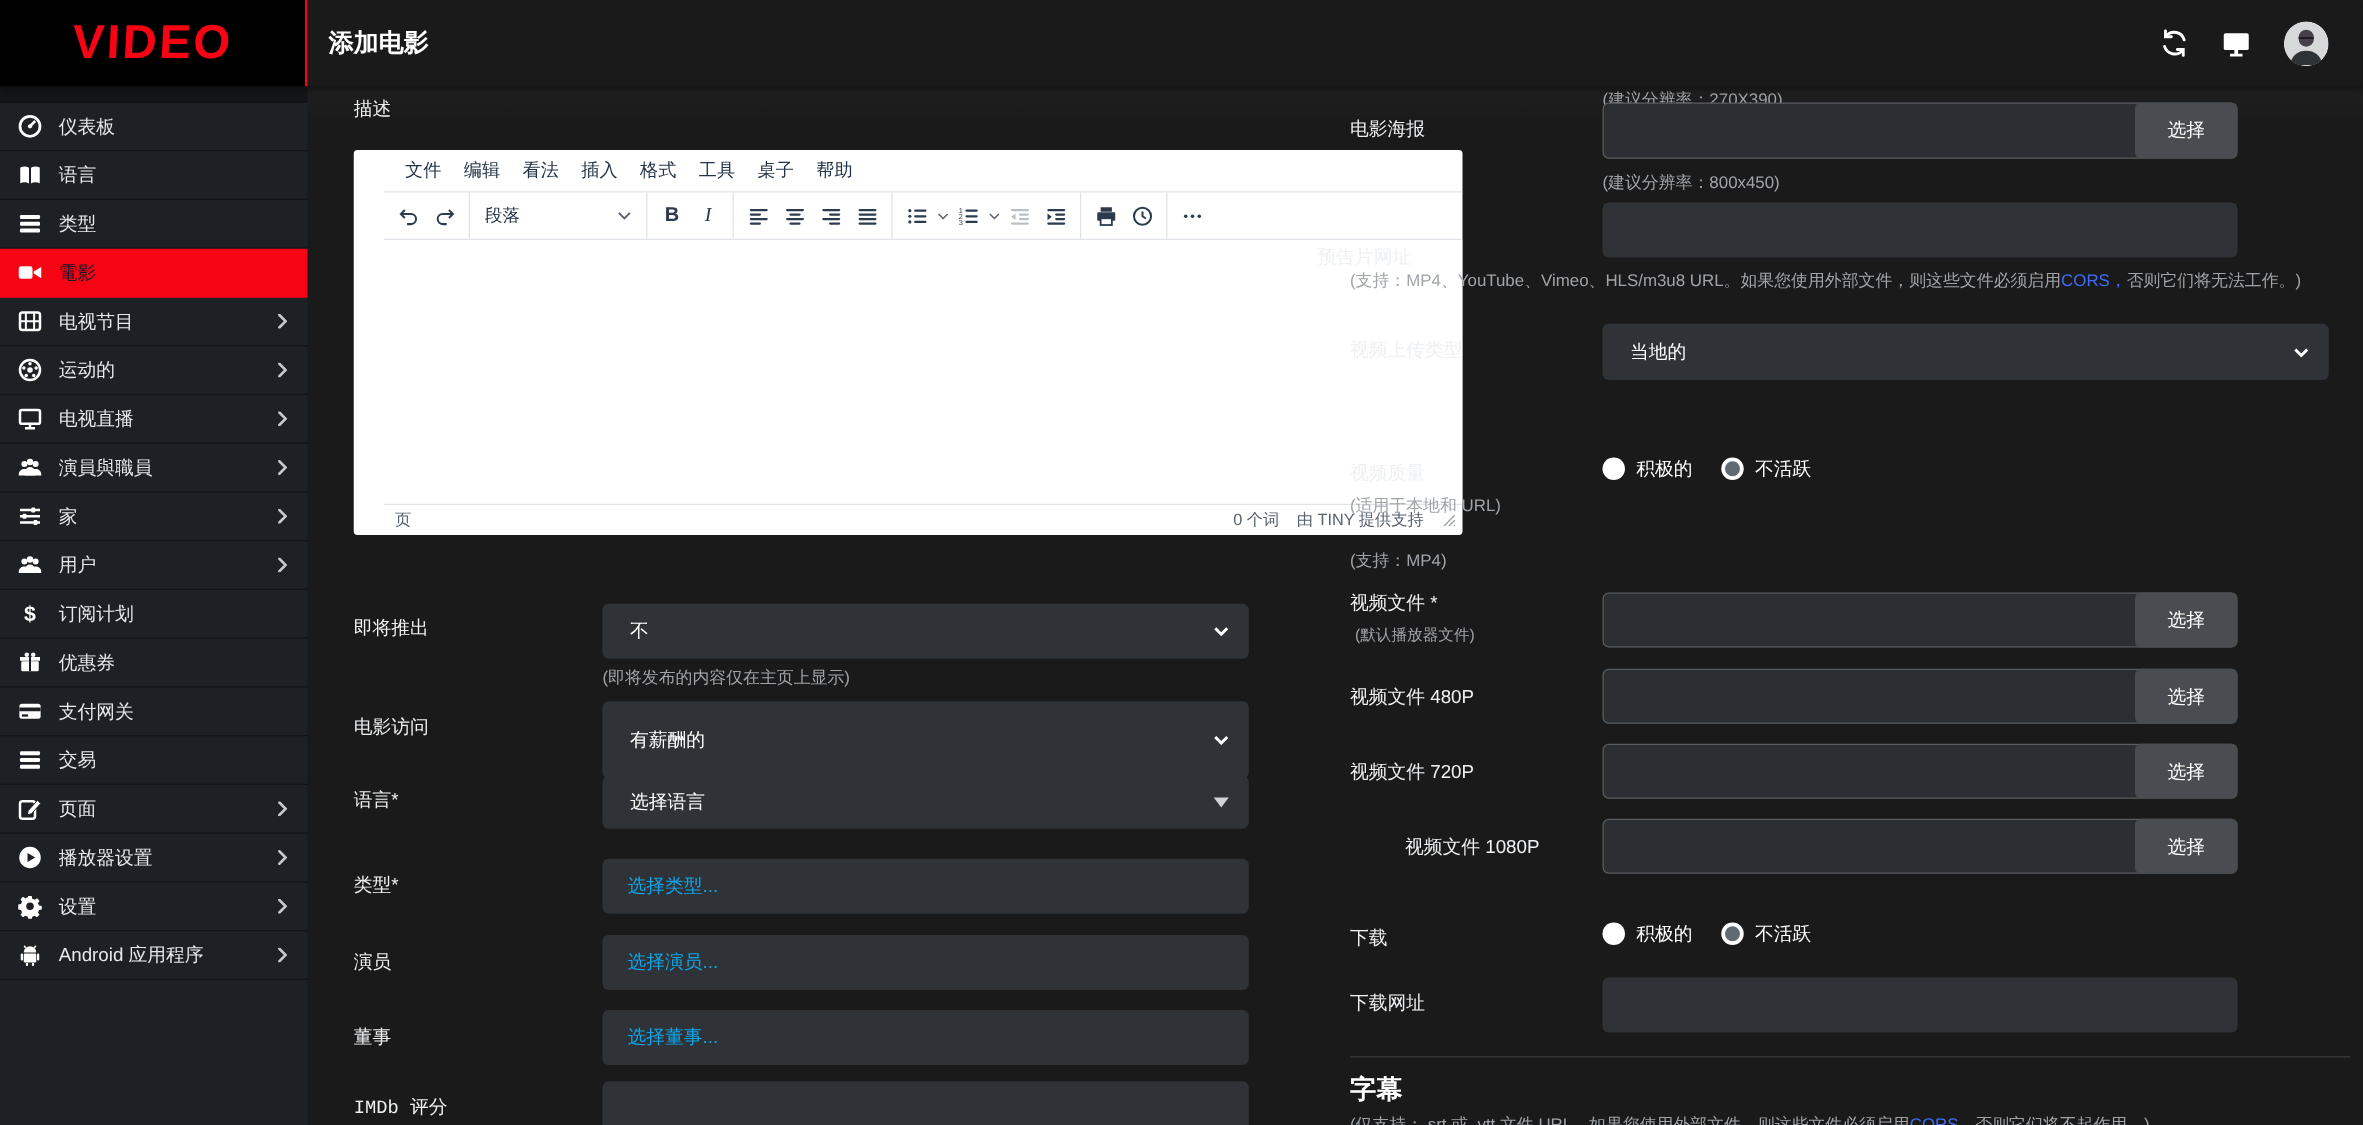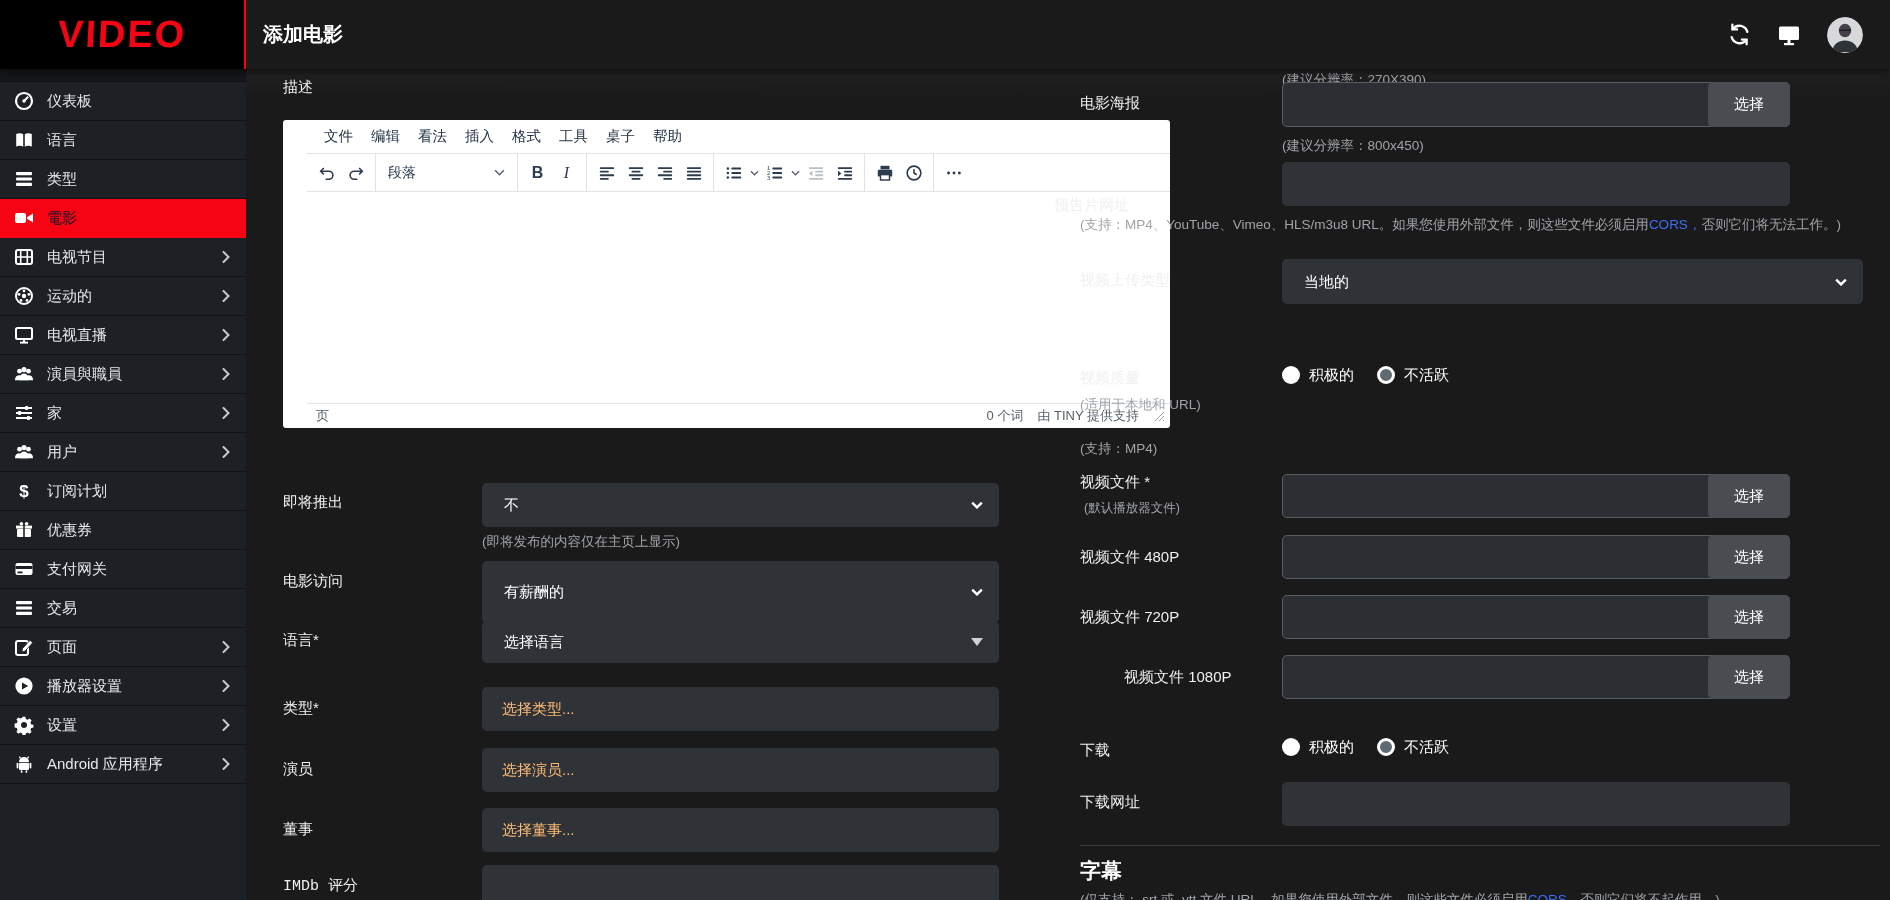--- a/index.html
+++ b/index.html
@@ -29,21 +29,21 @@
   .schev { margin-left:auto; display:flex; }
 
   
   .main { position:absolute; left:246px; top:69px; width:1644px; height:831px;
           background:linear-gradient(180deg,#202020 0,#1a1a1a 28px); }
   .flabel { position:absolute; font-size:15px; color:#eef0f2; white-space:nowrap; }
   .fhelp  { position:absolute; font-size:13.5px; color:#a0a4a8; white-space:nowrap; }
   .fhelp .cors { color:#3e6ef7; text-decoration:none; }
   .field { position:absolute; background:#2f3338; border-radius:5px; font-size:15px; color:#fff; }
   .field .val { position:absolute; left:22px; top:50%; transform:translateY(-50%); }
-  .field .ph  { position:absolute; left:20px; top:50%; transform:translateY(-50%); color:#fdba74; }
+  .field .ph  { position:absolute; left:20px; top:50%; transform:translateY(-50%); color:#0ea5e9; }
   .field .caret { position:absolute; right:16px; top:50%; transform:translateY(-50%); display:flex; }
   .field .tri { position:absolute; right:16px; top:50%; transform:translateY(-50%);
                 width:0; height:0; border-left:6px solid transparent; border-right:6px solid transparent;
                 border-top:8px solid #cfd3d7; }
   .filefield { position:absolute; background:#2b2e32; border:1px solid #595c60; border-radius:5px; }
   .choose { position:absolute; right:-1px; top:-1px; bottom:-1px; width:82px; background:#494c50;
             border-radius:5px; color:#fff; font-size:15px; display:flex; align-items:center;
             justify-content:center; cursor:pointer; }
   .radio-row { position:absolute; display:flex; gap:9px; }
   .radio { width:18px; height:18px; border-radius:50%; flex:0 0 auto; cursor:pointer; }

